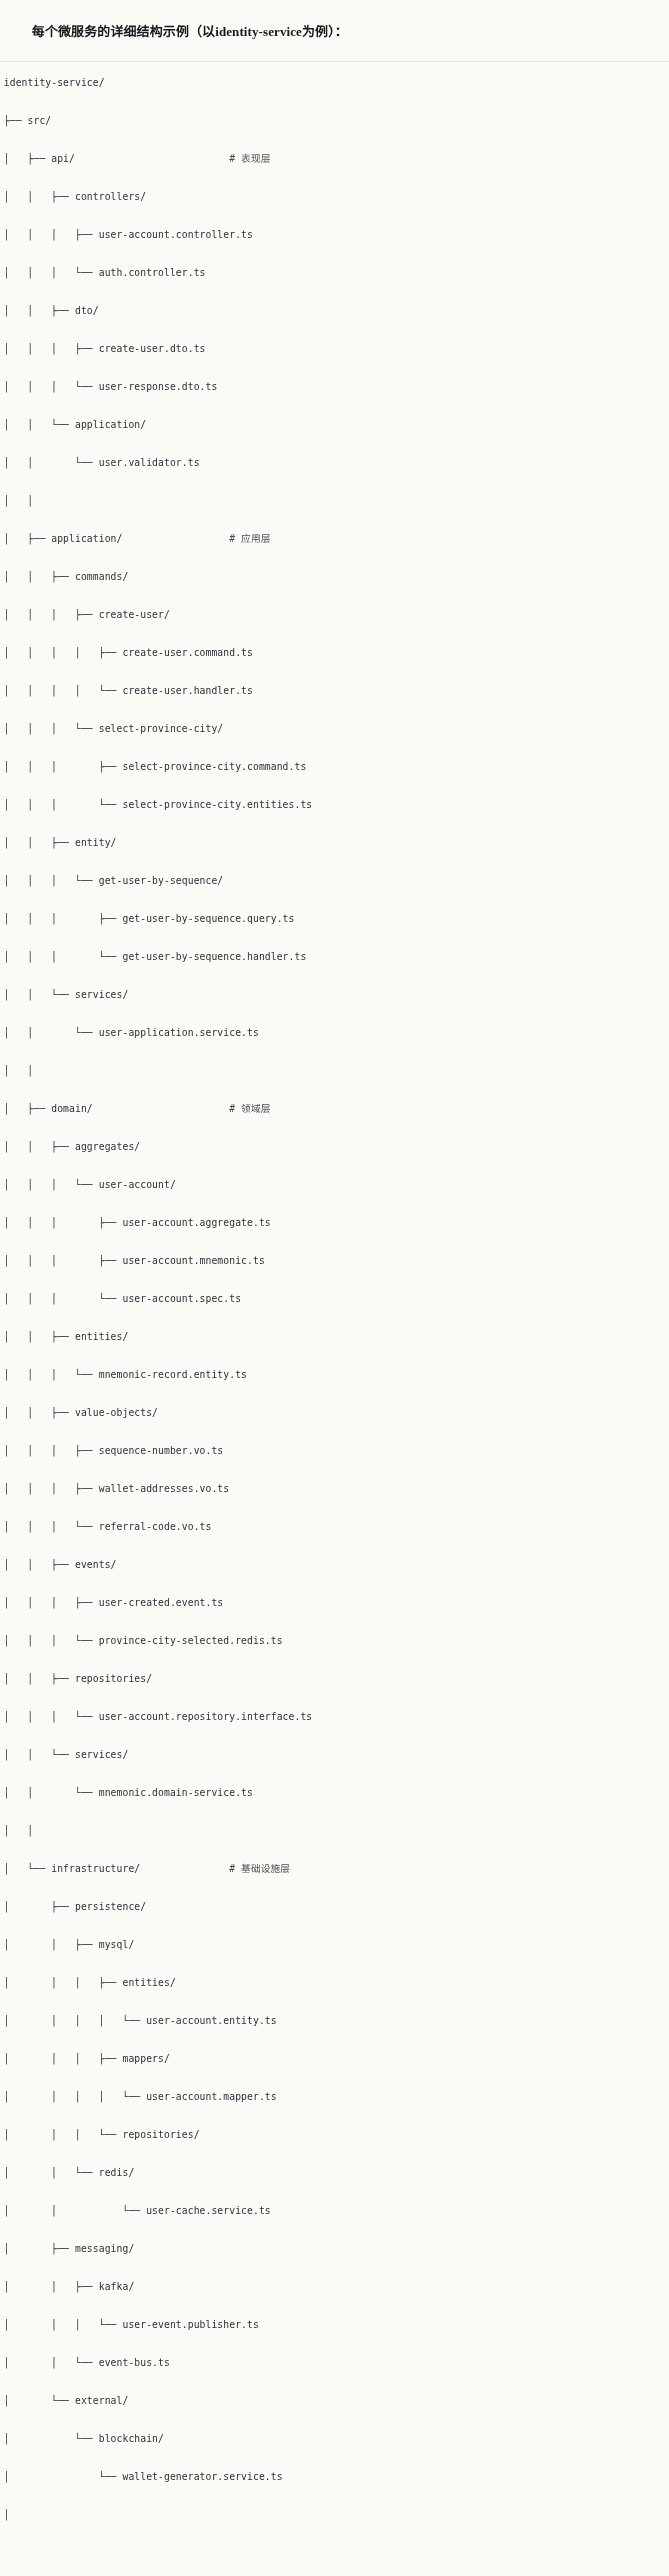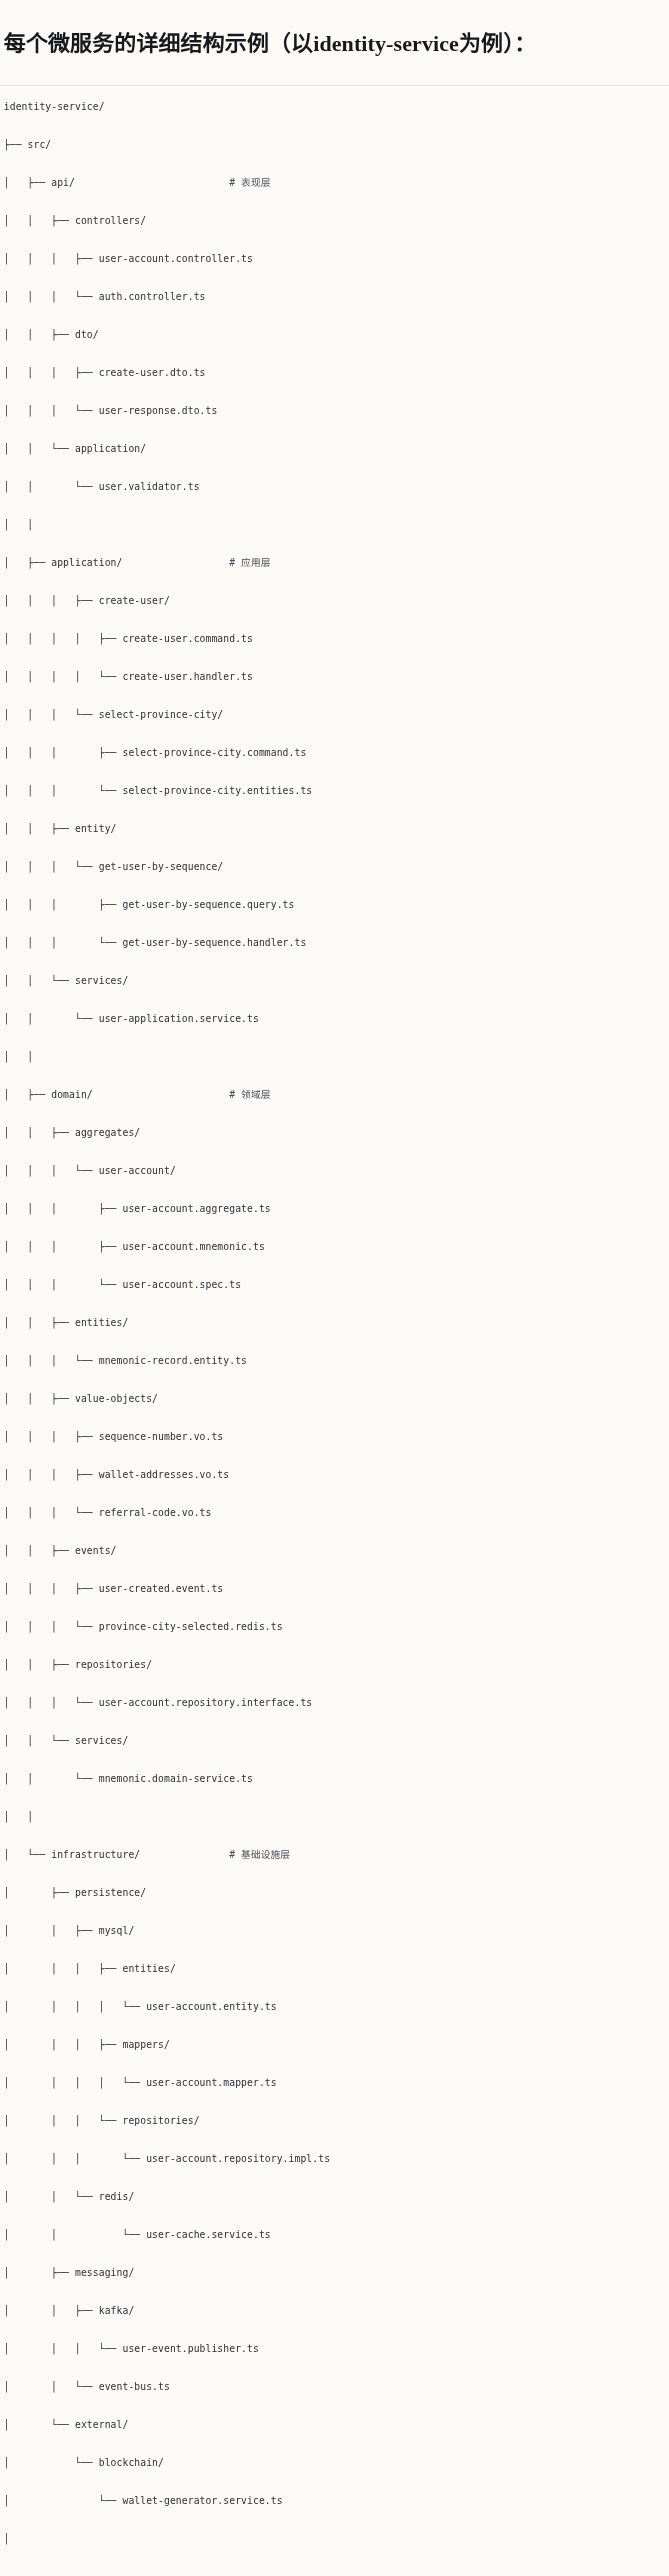--- a/index.html
+++ b/index.html
@@ -21,25 +21,26 @@
     min-height: 2576px;
     background: #fbfaf7;
     padding: 0;
     position: relative;
   }
 
   
   .doc-title {
     font-family: "Liberation Serif", "DejaVu Serif", serif;
     font-weight: bold;
-    font-size: 22px;
+    font-size: 13px;
     line-height: 1.35;
     color: #16181c;
     padding: 13.8px 15px 12.5px 3.8px;
     letter-spacing: 0.1px;
+    margin-left: 28px;
   }
 
   .rule {
     height: 0.6px;
     background: #e6e4df;
     border: 0;
     margin: 0;
   }
 
   
@@ -81,20 +82,21 @@
 <span class="row">│   │   ├── controllers/</span>
 <span class="row">│   │   │   ├── user-account.controller.ts</span>
 <span class="row">│   │   │   └── auth.controller.ts</span>
 <span class="row">│   │   ├── dto/</span>
 <span class="row">│   │   │   ├── create-user.dto.ts</span>
 <span class="row">│   │   │   └── user-response.dto.ts</span>
 <span class="row">│   │   └── application/</span>
 <span class="row">│   │       └── user.validator.ts</span>
 <span class="row">│   │</span>
 <span class="row"><span>│   ├── application/                  </span><span class="cmt"># 应用层</span></span>
+<span class="row">│   │   ├── commands/</span>
 <span class="row">│   │   │   ├── create-user/</span>
 <span class="row">│   │   │   │   ├── create-user.command.ts</span>
 <span class="row">│   │   │   │   └── create-user.handler.ts</span>
 <span class="row">│   │   │   └── select-province-city/</span>
 <span class="row">│   │   │       ├── select-province-city.command.ts</span>
 <span class="row">│   │   │       └── select-province-city.entities.ts</span>
 <span class="row">│   │   ├── entity/</span>
 <span class="row">│   │   │   └── get-user-by-sequence/</span>
 <span class="row">│   │   │       ├── get-user-by-sequence.query.ts</span>
 <span class="row">│   │   │       └── get-user-by-sequence.handler.ts</span>
@@ -122,21 +124,20 @@
 <span class="row">│   │       └── mnemonic.domain-service.ts</span>
 <span class="row">│   │</span>
 <span class="row"><span>│   └── infrastructure/               </span><span class="cmt"># 基础设施层</span></span>
 <span class="row">│       ├── persistence/</span>
 <span class="row">│       │   ├── mysql/</span>
 <span class="row">│       │   │   ├── entities/</span>
 <span class="row">│       │   │   │   └── user-account.entity.ts</span>
 <span class="row">│       │   │   ├── mappers/</span>
 <span class="row">│       │   │   │   └── user-account.mapper.ts</span>
 <span class="row">│       │   │   └── repositories/</span>
-<span class="row">│       │   │       └── user-account.repository.impl.ts</span>
 <span class="row">│       │   └── redis/</span>
 <span class="row">│       │           └── user-cache.service.ts</span>
 <span class="row">│       ├── messaging/</span>
 <span class="row">│       │   ├── kafka/</span>
 <span class="row">│       │   │   └── user-event.publisher.ts</span>
 <span class="row">│       │   └── event-bus.ts</span>
 <span class="row">│       └── external/</span>
 <span class="row">│           └── blockchain/</span>
 <span class="row">│               └── wallet-generator.service.ts</span>
 <span class="row">│</span>

